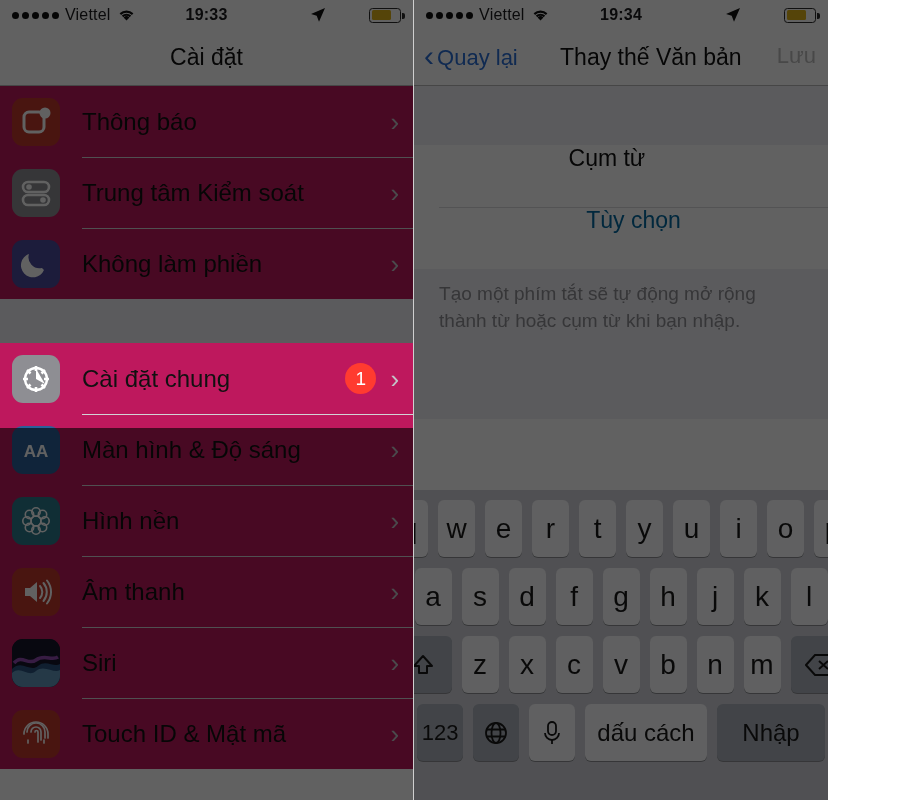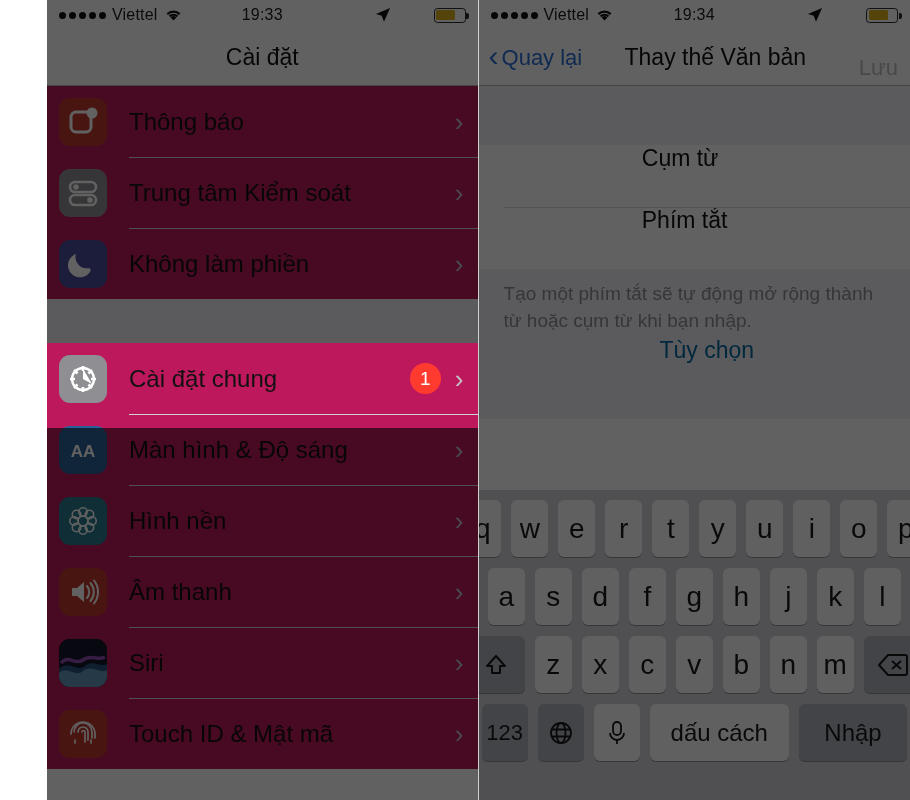--- a/index.html
+++ b/index.html
@@ -2,40 +2,40 @@
 <html><head>
 <meta charset="utf-8">
 <style>
   * { box-sizing: border-box; margin: 0; padding: 0; }
   html, body {
     width: 910px; height: 800px;
     background: #ffffff;
     font-family: "Liberation Sans", "DejaVu Sans", sans-serif;
     overflow: hidden;
   }
-  .screens { display: flex; width: 910px; height: 800px; padding-left: 47px; }
+  .screens { display: flex; width: 828px; height: 800px; }
   .phone { position: relative; width: 455px; height: 800px; overflow: hidden; background: #fff; }
   .phone.left  { border-right: 1px solid #cfcfcf; }
 
   
   .dim {
     position: absolute; left: 0; top: 0; width: 100%; height: 100%;
     background: rgba(0,0,0,0.62);
     pointer-events: none; z-index: 50;
   }
   .dim-block { position: absolute; background: rgba(0,0,0,0.62); z-index: 50; pointer-events: none; }
 
   
   .statusbar {
     position: relative; height: 30px; width: 100%;
     display: flex; align-items: center; padding: 0 12px;
     font-size: 17px; color: #1c1c1e; letter-spacing: .2px;
   }
   .sb-left { display: flex; align-items: center; gap: 6px; flex: 1 1 0; }
-  .sb-center { flex: 0 0 auto; font-weight: 400; font-size: 16px; }
+  .sb-center { flex: 0 0 auto; font-weight: 700; font-size: 16px; }
   .sb-right { display: flex; align-items: center; gap: 5px; flex: 1 1 0; justify-content: flex-end; }
   .dots { display: inline-flex; gap: 3px; align-items: center; }
   .dots i { width: 7px; height: 7px; border-radius: 50%; background: #111; display: block; }
   .carrier { font-size: 16px; }
   .wifi { display: inline-block; }
   .battery {
     width: 32px; height: 15px; border: 1.6px solid #2b2b2b; border-radius: 3.5px;
     position: relative; display: inline-block;
   }
   .battery::after {
@@ -52,21 +52,21 @@
     border-bottom: 1px solid #b9b9b9;
   }
   .nav-title { font-size: 23px; color: #111; font-weight: 500; }
   .nav-title.bold { font-weight: 400; }
   .nav-back {
     position: absolute; left: 10px; top: 0; bottom: 0;
     display: flex; align-items: center; gap: 3px; color: #2b6fd6;
   }
   .nav-back .chev { font-size: 30px; line-height: 1; font-weight: 400; margin-top:-3px;}
   .nav-back span.lbl { font-size: 22px; }
-  .nav-right { position: absolute; right: 12px; top: 0; bottom: 4px; display: flex; align-items: flex-end; }
+  .nav-right { position: absolute; right: 12px; top: 0; bottom: 4px; display: flex; align-items: center; }
   .nav-right .lbl { font-size: 22px; color: #bdbdbd; }
   .nav2 { justify-content: flex-start; padding-left: 58px; }
 
   
   .list { background: #ffffff; }
   .group { background: #fff; }
   .spacer { height: 44px; background: #efeff4; }
   .row {
     display: flex; align-items: center; height: 71px;
     padding-left: 12px; padding-right: 14px; background: #be185d;
@@ -350,21 +350,20 @@
 
     <div class="gapfill"></div>
 
     <div class="form">
       <div class="field">
         <div class="field-label">Cụm từ</div>
         <span class="caret"></span>
         <div class="field-value"></div>
       </div>
       <div class="field">
-        <div class="field-label">Phím tắt</div>
         <div class="field-value placeholder">Tùy chọn</div>
       </div>
     </div>
 
     <div class="helptext">Tạo một phím tắt sẽ tự động mở rộng thành từ hoặc cụm từ khi bạn nhập.</div>
 
     <div class="keyboard">
       <div class="krow r1">
         <div class="key">q</div>
         <div class="key">w</div>

